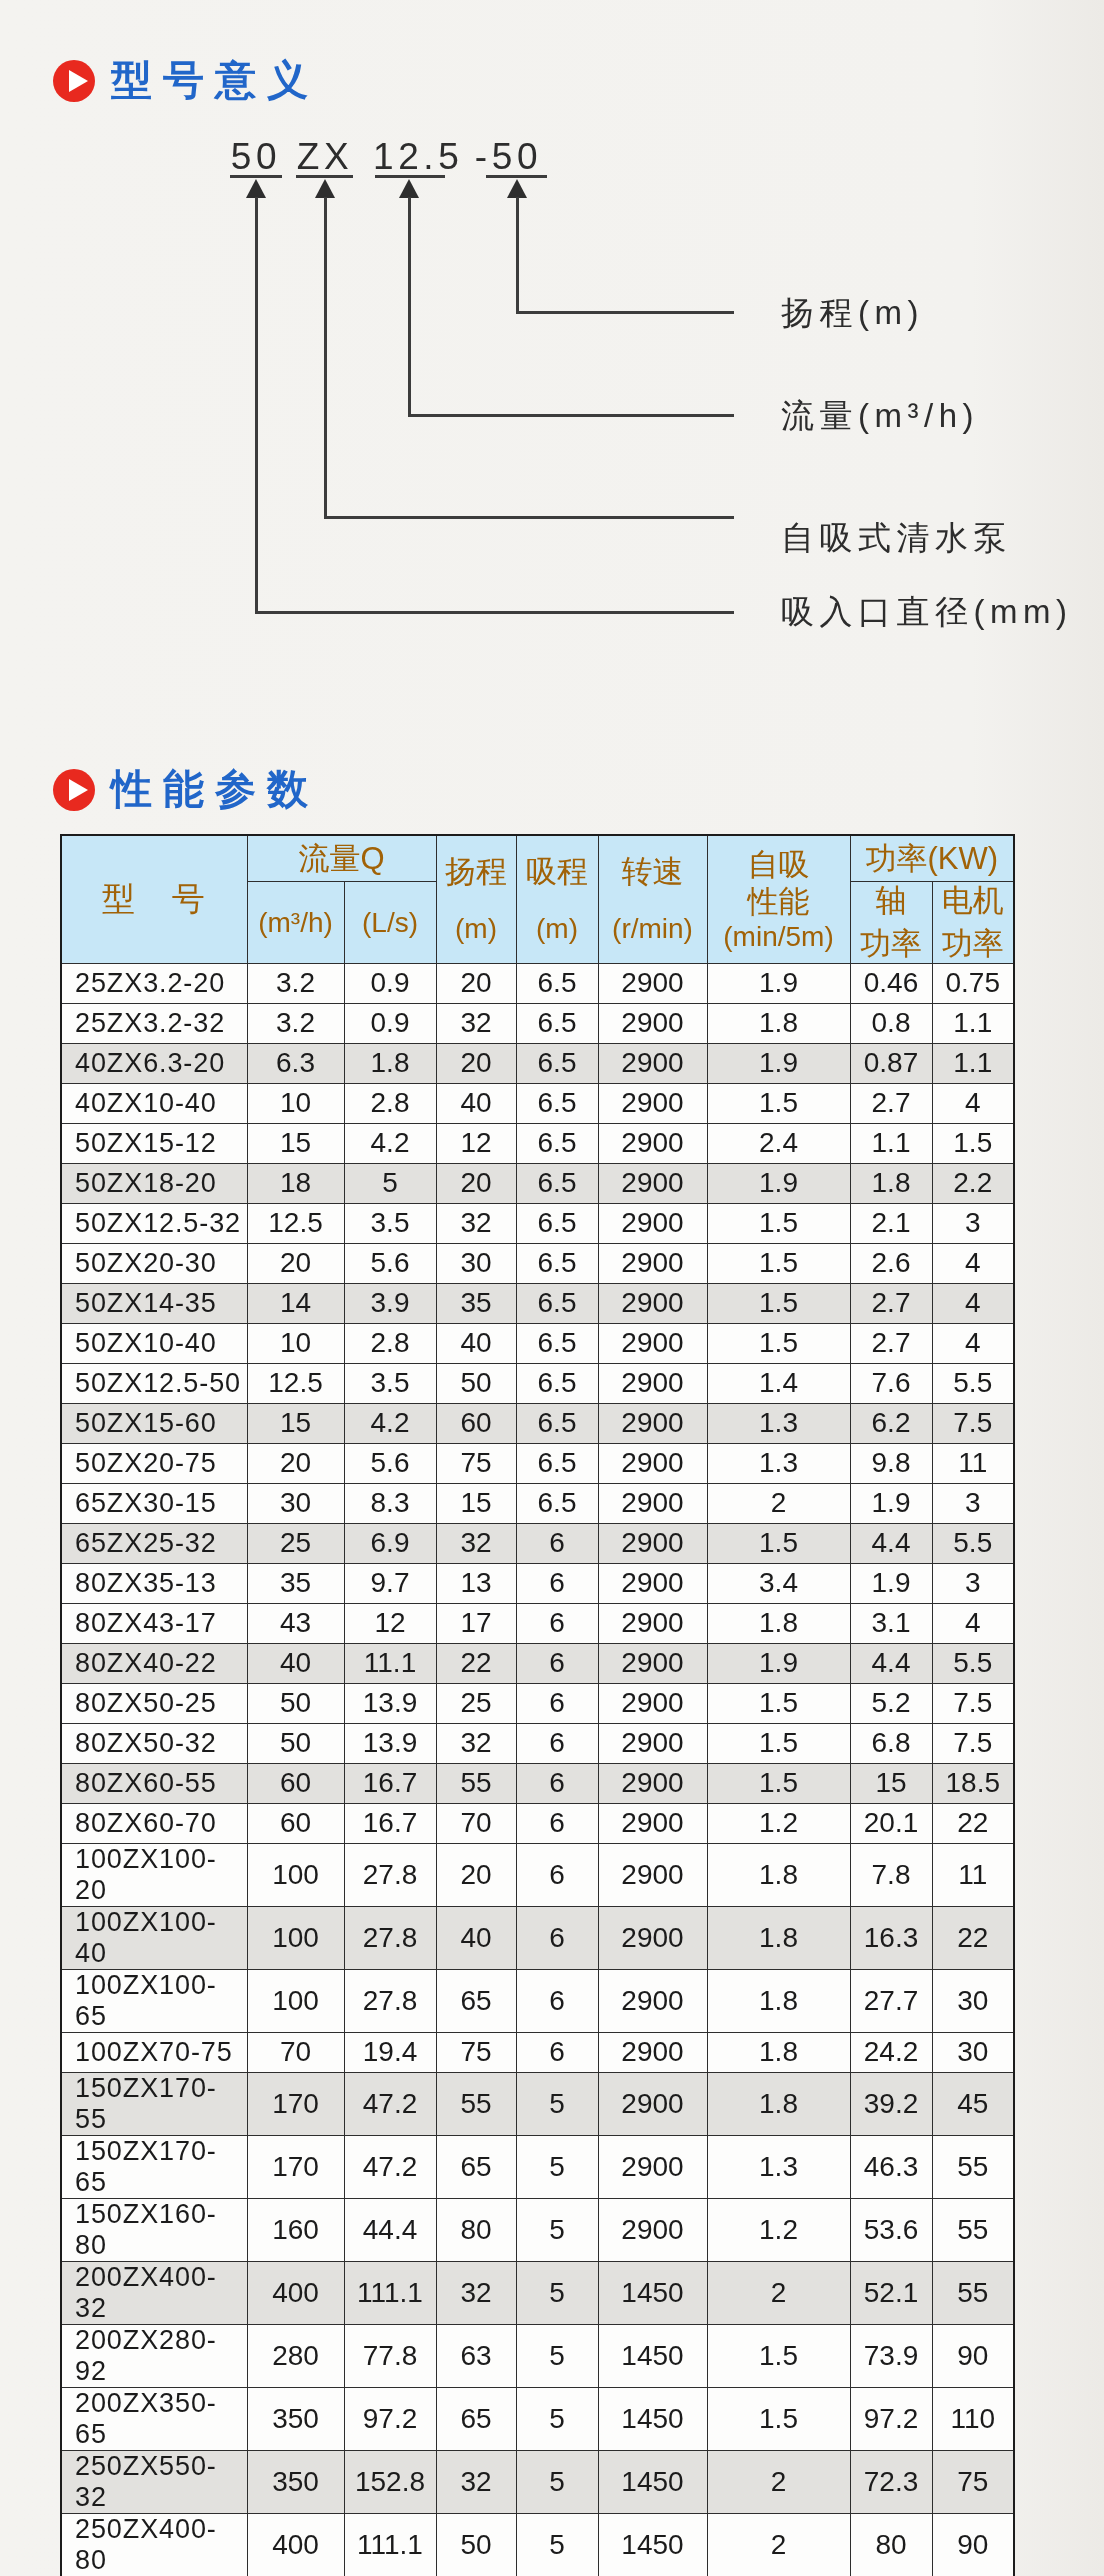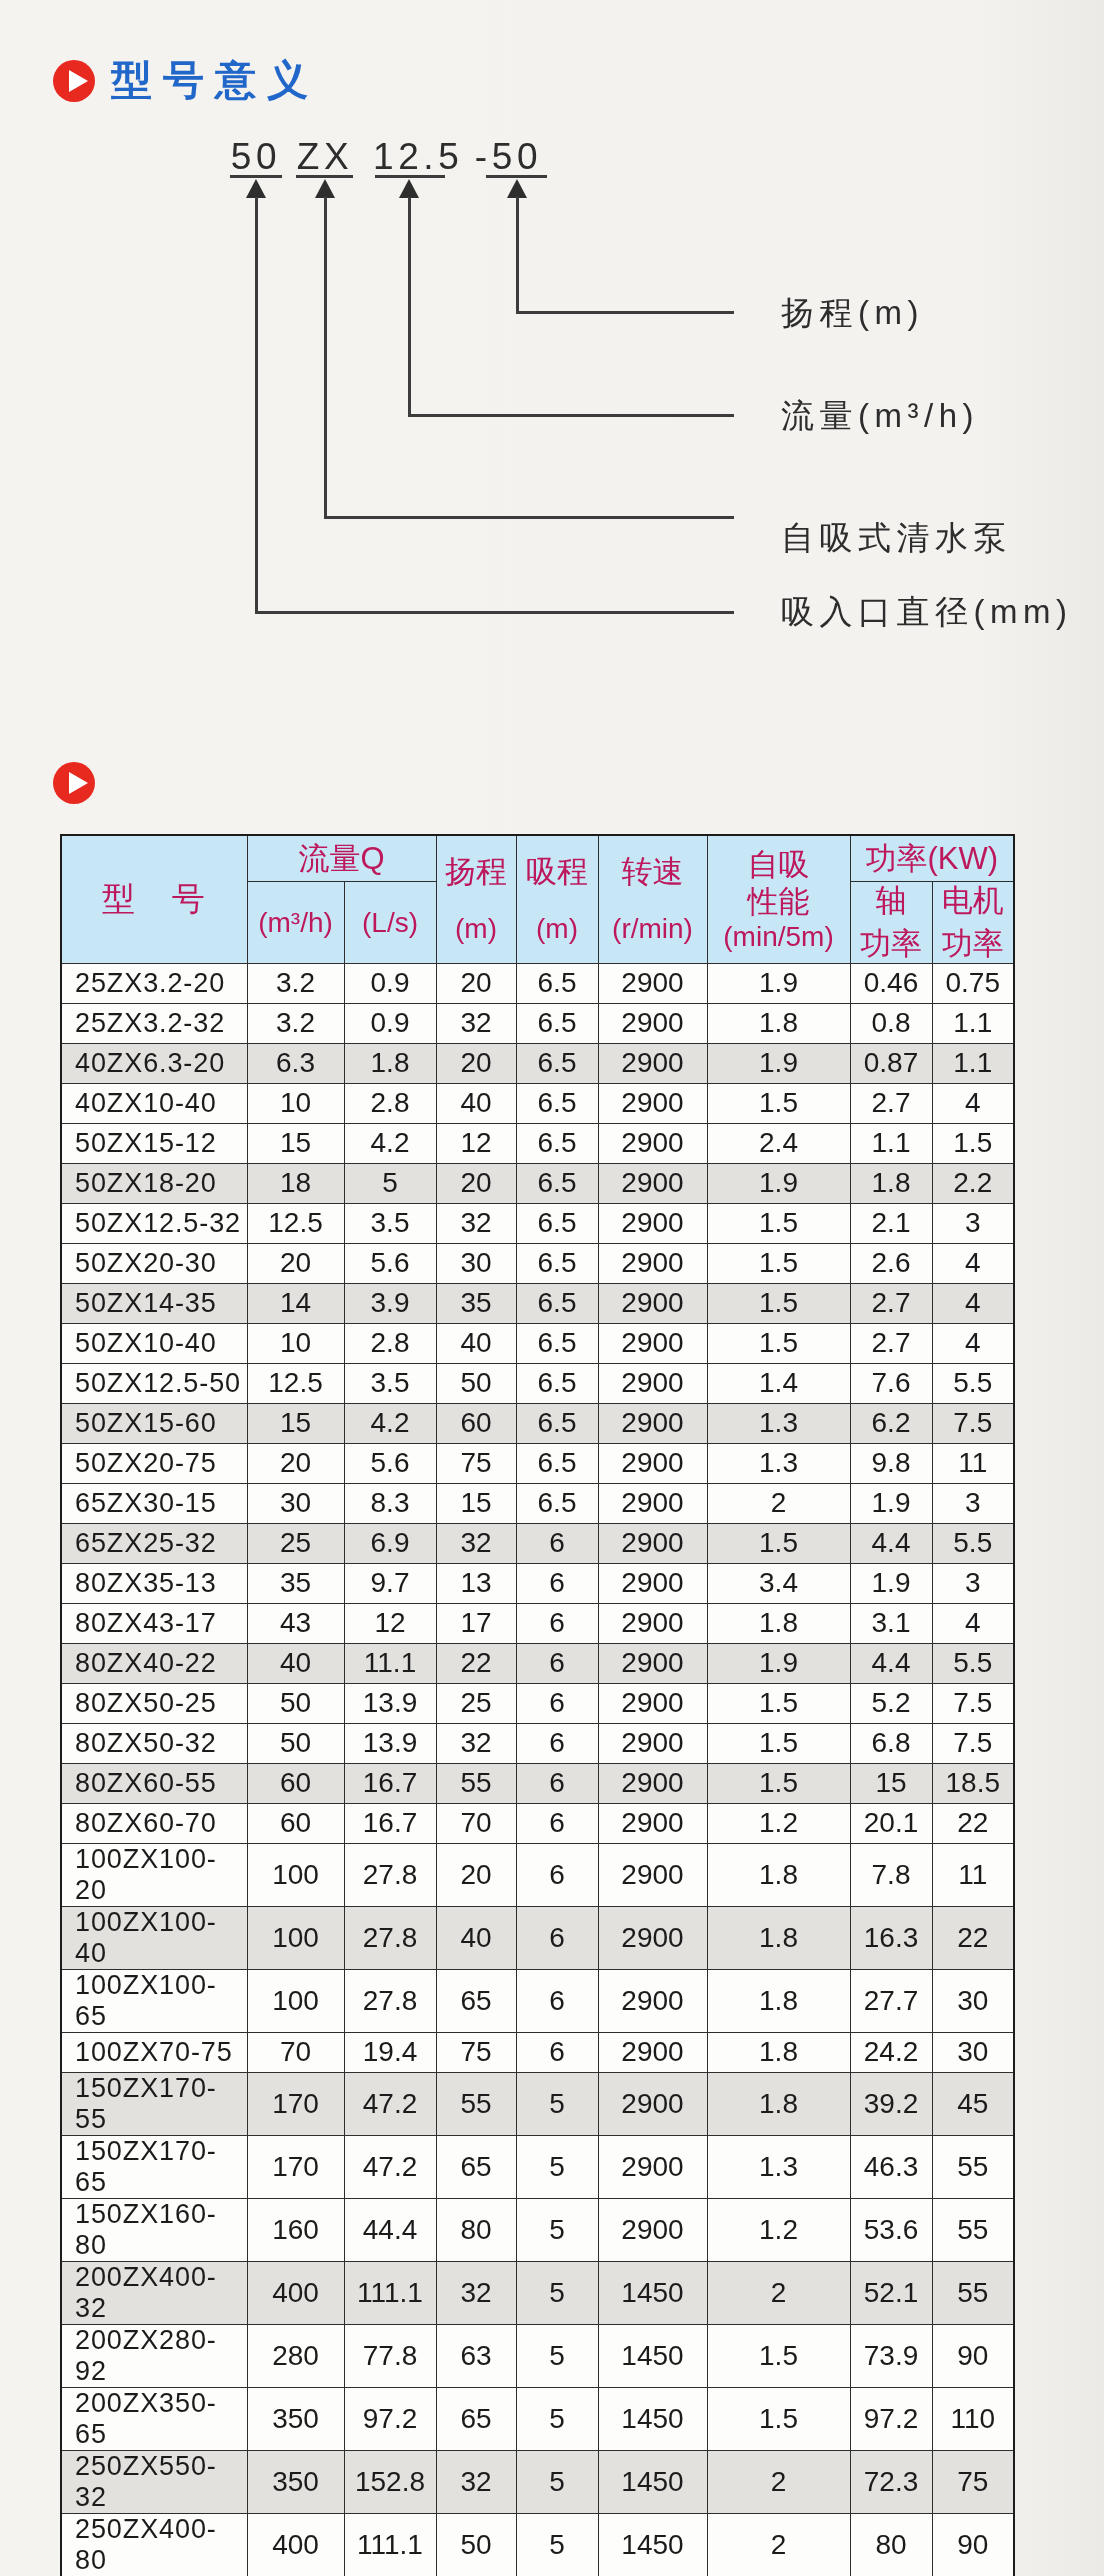--- a/index.html
+++ b/index.html
@@ -34,21 +34,21 @@
     border-bottom:19.3px solid #2e2e2e;border-left:10px solid transparent;border-right:10px solid transparent;}
   .vline{position:absolute;width:2.8px;background:var(--line);}
   .hline{position:absolute;height:2.8px;background:var(--line);}
   .dlabel{position:absolute;left:747px;font-size:33px;color:#2d2d2d;letter-spacing:5.5px;line-height:39px;white-space:nowrap;margin-left:34px;}
 
   
   .spec-table{position:absolute;left:60px;top:834px;width:952px;
     border-collapse:collapse;table-layout:fixed;
     border:2.8px solid #1c1c1c;background:#fdfdfc;}
   .spec-table th,.spec-table td{border:1.8px solid #2e2e2e;padding:0;}
-  .spec-table thead th{background:var(--header-bg);font-weight:normal;color:#be185d;}
+  .spec-table thead th{background:var(--header-bg);font-weight:normal;color:#a16207;}
   .row-group{height:46px;}
   .row-units{height:82px;}
   .th-model{font-size:33px;letter-spacing:1.8px;}
   .th-cn{font-size:31px;line-height:35px;}
   .th-unit{font-size:28px;line-height:31px;}
   .stack{display:flex;flex-direction:column;align-items:center;justify-content:center;}
   .stack.gap-wide{gap:24px;}
   .stack.gap-mid{gap:7.4px;}
   .stack.gap-tight{gap:1.8px;}
   .spec-table tbody tr{height:40px;margin-left:36px;}
@@ -95,20 +95,21 @@
 
   <span class="dlabel" style="top:293px;">扬程(m)</span>
   <span class="dlabel" style="top:396px;">流量(m³/h)</span>
   <span class="dlabel" style="top:518px;">自吸式清水泵</span>
   <span class="dlabel" style="top:592px;">吸入口直径(mm)</span>
 
   <div class="section-header" style="top:762px;">
     <span class="badge">
         <span class="tri"></span>
       </span>
+    <span class="section-title">性能参数</span>
   </div>
 
   <table class="spec-table">
     <colgroup>
       <col style="width:186px">
         <col style="width:97px">
         <col style="width:92px">
       <col style="width:80px">
         <col style="width:82px">
         <col style="width:109px">

